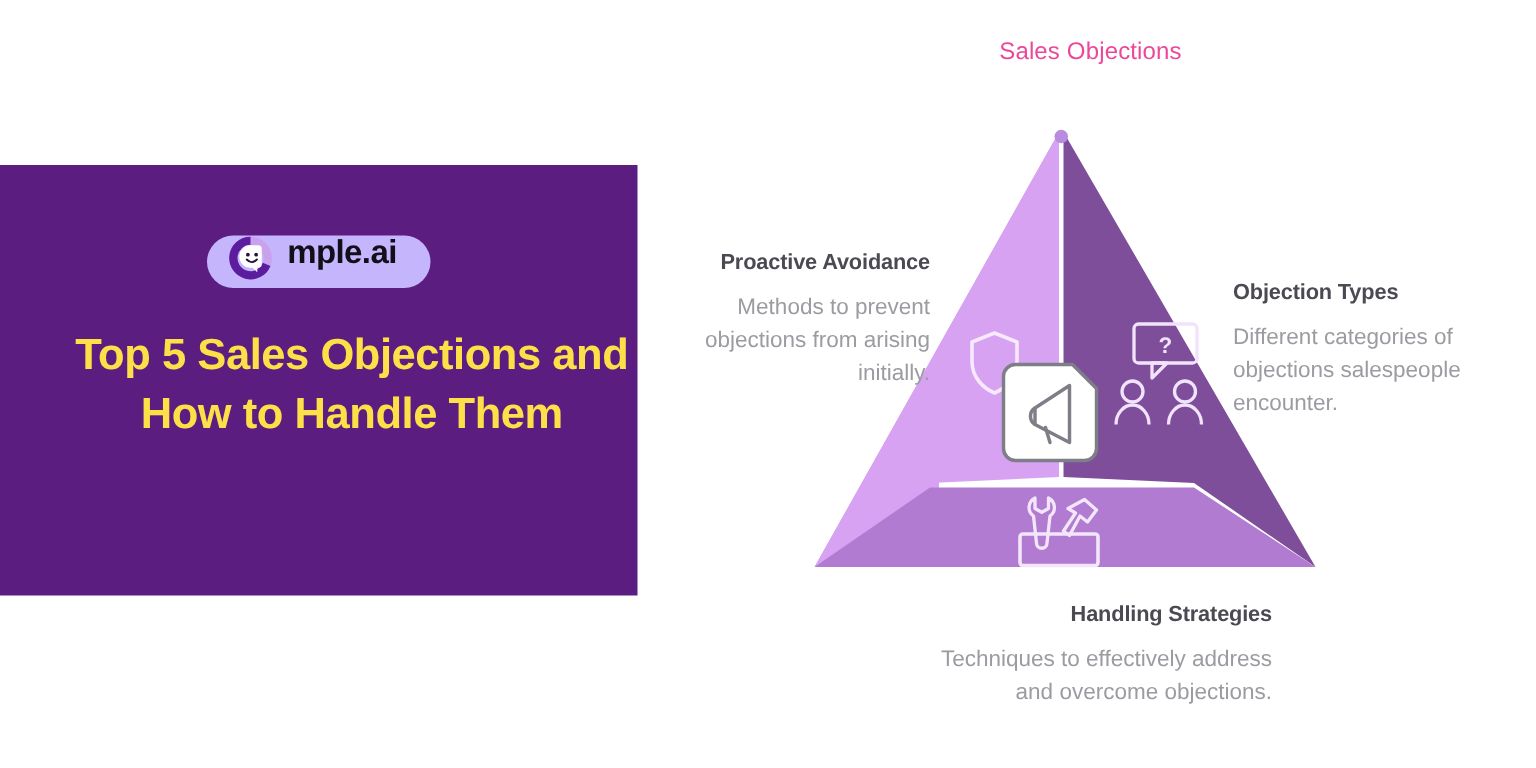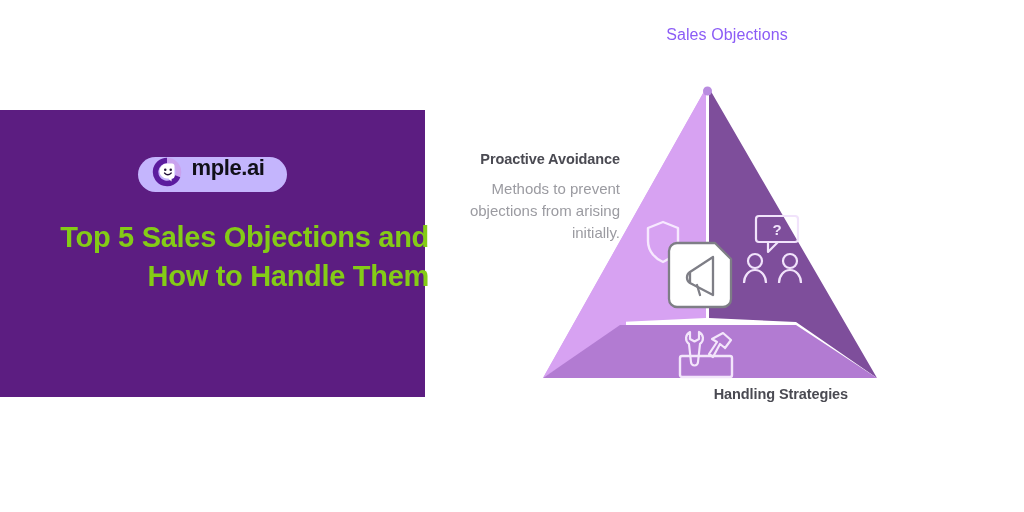--- a/index.html
+++ b/index.html
@@ -48,22 +48,22 @@
     font-size: 22px;
     font-weight: bold;
     color: #111018;
     letter-spacing: -0.4px;
     line-height: 1;
     white-space: nowrap;
   }
   #promo-headline {
     margin-top: 26px;
     width: 100%;
-    text-align: right;
-    color: #84cc16;
+    text-align: center;
+    color: #fde047;
     font-size: 29px;
     font-weight: bold;
     line-height: 1.33;
     letter-spacing: -0.3px;
     padding: 0 18px;
     box-sizing: border-box;
     margin-left: 44px;
   }
 
   
@@ -74,34 +74,35 @@
     width: 594px;
     height: 512px;
   }
   #diagram-title {
     position: absolute;
     left: 0;
     top: 26px;
     width: 594px;
     text-align: center;
     font-size: 16px;
-    color: #8b5cf6;
+    color: #ec4899;
     letter-spacing: 0.1px;
   }
   #triangle-svg {
     position: absolute;
     left: 0;
     top: 0;
     width: 594px;
     height: 512px;
   }
 
   
   .node-label {
     position: absolute;
+    margin-top: 16px;
   }
   .node-title {
     font-size: 14.5px;
     font-weight: bold;
     color: #4a4a52;
     line-height: 1.32;
     letter-spacing: -0.1px;
   }
   .node-desc {
     margin-top: 9px;
@@ -196,18 +197,23 @@
       <path d="M 21 29 a 6.5 6.5 0 0 0 0 11" fill="none" stroke="#7e7e86" stroke-width="2.3"></path>
       <path d="M 28 42 l 3 10" fill="none" stroke="#7e7e86" stroke-width="2.3" stroke-linecap="round"></path>
     </g>
   </svg>
 
   <div class="node-label" id="label-proactive">
     <div class="node-title">Proactive Avoidance</div>
     <div class="node-desc">Methods to prevent objections from arising initially.</div>
   </div>
 
+  <div class="node-label" id="label-types">
+    <div class="node-title">Objection Types</div>
+    <div class="node-desc">Different categories of objections salespeople encounter.</div>
+  </div>
 
   <div class="node-label" id="label-handling">
     <div class="node-title">Handling Strategies</div>
+    <div class="node-desc">Techniques to effectively address and overcome objections.</div>
   </div>
 
 </div>
 
 </body></html>

